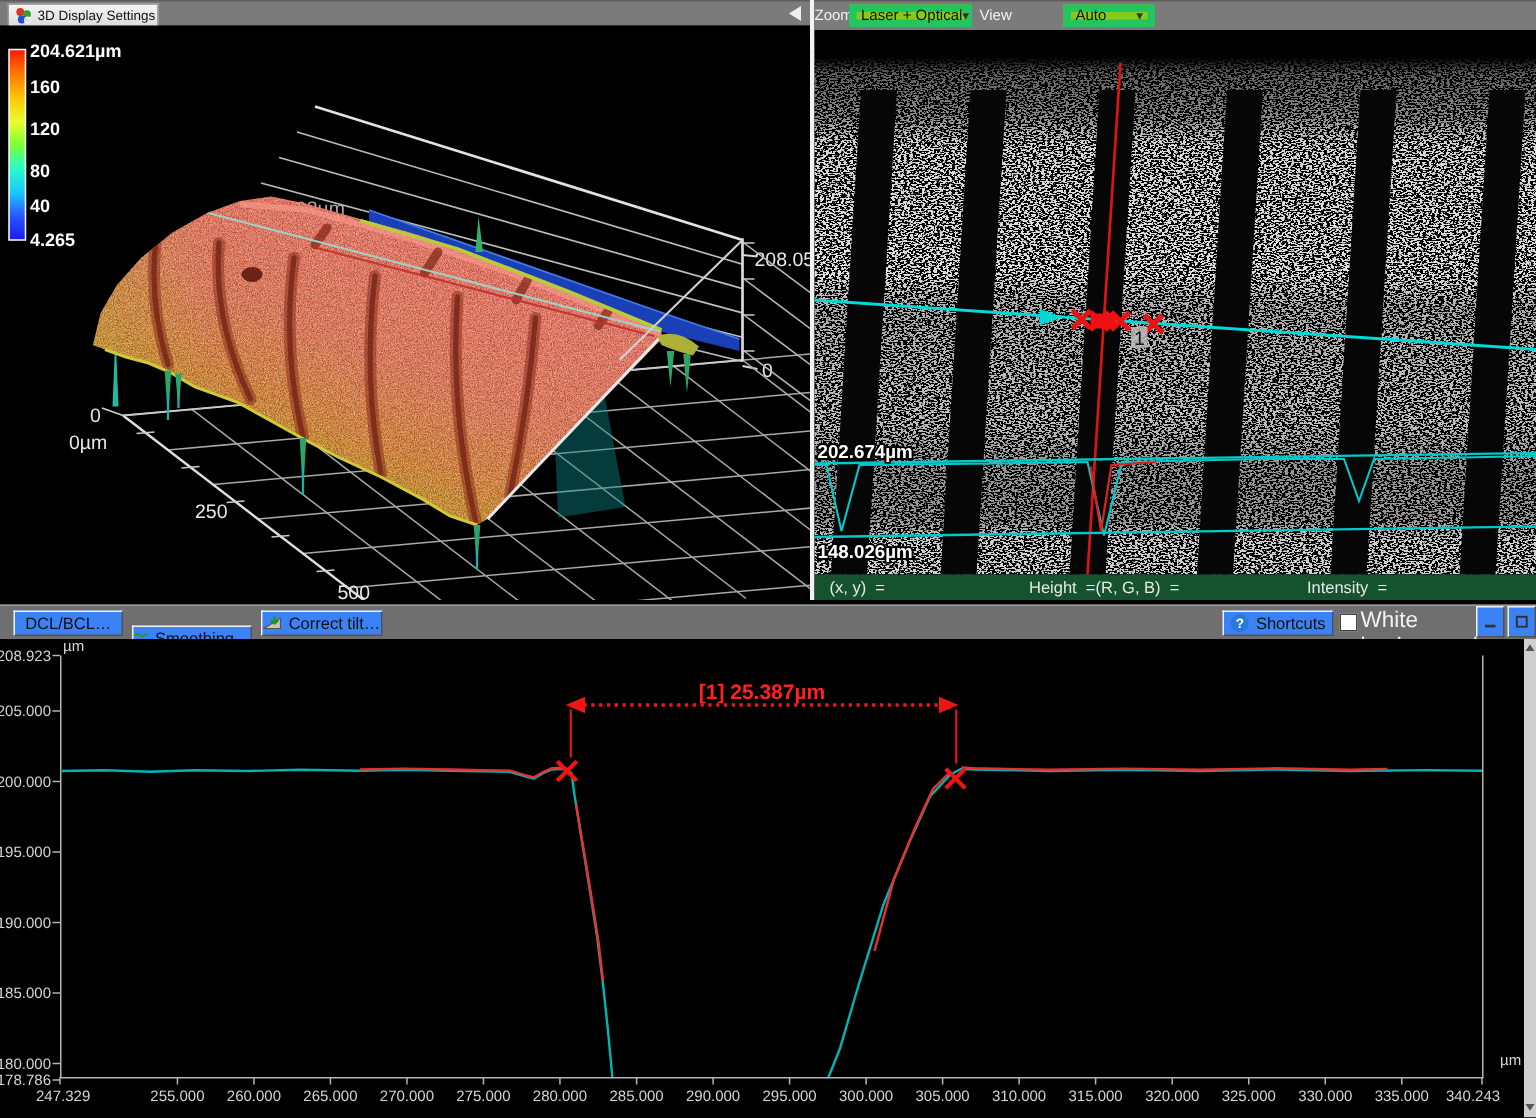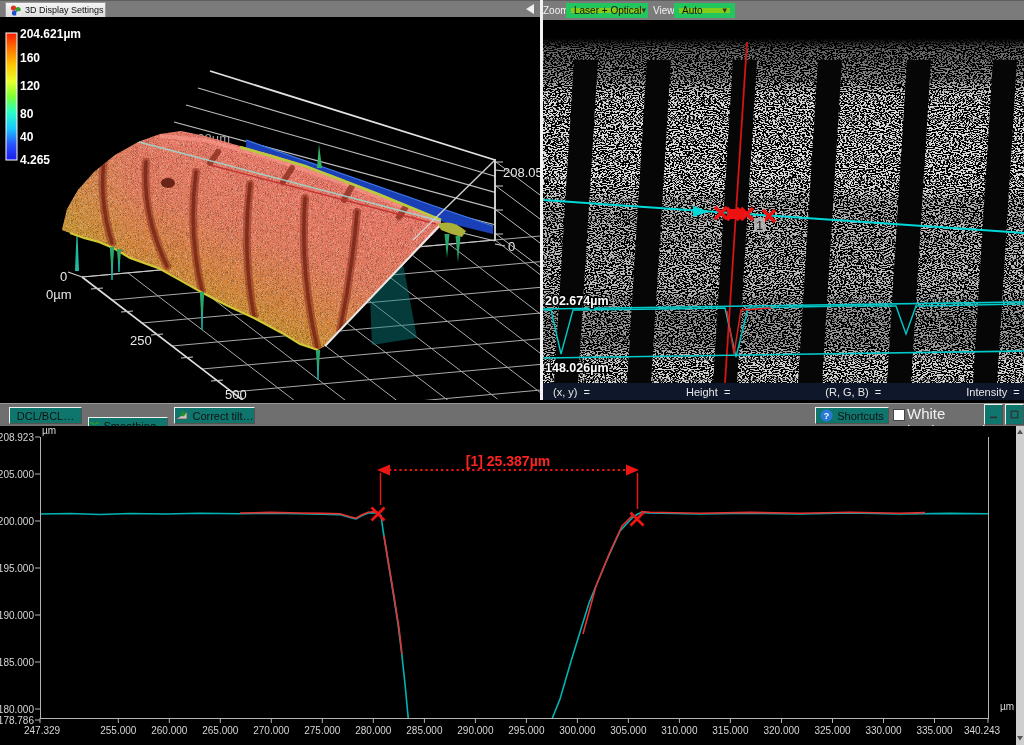--- a/index.html
+++ b/index.html
@@ -1,18 +1,18 @@
 <!DOCTYPE html>
 <html><head><meta charset="utf-8"><style>
 *{margin:0;padding:0;box-sizing:border-box}
 html,body{width:1024px;height:745px;background:#000;font-family:"Liberation Sans",sans-serif;overflow:hidden}
 .abs{position:absolute}
 #root{position:relative;width:876px;height:745px}
 .bar{background:#7b7b7b}
-.btn{background:#0f766e;border:1px solid #8a8a8a;border-top-color:#f2f1ee;border-left-color:#f2f1ee;
+.btn{background:#3b82f6;border:1px solid #8a8a8a;border-top-color:#f2f1ee;border-left-color:#f2f1ee;
      border-right-color:#55524e;border-bottom-color:#55524e;font-size:11px;color:#111;
      display:flex;align-items:center;justify-content:center;gap:4px}
 .dd{background:#84cc16;border:5px solid #22c55e;font-size:10px;color:#111;display:flex;align-items:center;padding:0 3px;white-space:nowrap}
 .dd .arr{margin-left:auto;font-size:9px;color:#333}
 </style></head><body>
 <div id="root">
     <div class="abs bar" style="left:0;top:0;width:540px;height:17px;border-top:1px solid #5e5e5e"></div>
     <div class="abs" style="left:5px;top:2px;width:101px;height:15px;background:linear-gradient(#f5f5f5,#dcdcdc);border:1px solid #9a9a9a;border-bottom:none;display:flex;align-items:center;font-size:9px;color:#111;padding-left:3px;white-space:nowrap;overflow:hidden"><svg width="13" height="13" viewBox="0 0 13 13" style="margin-right:3px;flex:0 0 13px">
         <circle cx="4.5" cy="4" r="2.6" fill="#e03020"></circle>
         <circle cx="9" cy="5.5" r="2.6" fill="#30a030"></circle>
@@ -168,21 +168,21 @@
       <text x="20" y="73" font-size="12" font-weight="bold" fill="#fff">120</text>
       <text x="20" y="101" font-size="12" font-weight="bold" fill="#fff">80</text>
       <text x="20" y="124" font-size="12" font-weight="bold" fill="#fff">40</text>
       <text x="20" y="147" font-size="12" font-weight="bold" fill="#fff">4.265</text>
     </svg>
     <div class="abs" style="left:540px;top:0;width:3px;height:400px;background:#f2f2f2"></div>
     <div class="abs bar" style="left:543px;top:0;width:481px;height:20px;border-top:1px solid #5e5e5e"></div>
     <div class="abs" style="left:543px;top:4.5px;font-size:10px;color:#f2f2f2">Zoom</div>
     <div class="abs dd" style="left:566px;top:2.5px;width:82px;height:15px">Laser + Optical<span class="arr">▾</span></div>
     <div class="abs" style="left:653px;top:4.5px;font-size:10px;color:#f2f2f2">View</div>
-    <div class="abs dd" style="left:674px;top:2.5px;width:61px;height:15px">Auto<span class="arr">▾</span></div>
+    <div class="abs dd" style="left:709px;top:2.5px;width:61px;height:15px">Auto<span class="arr">▾</span></div>
     <svg width="481" height="363" viewBox="0 0 481 363" style="position:absolute;left:543px;top:20px">
       <defs>
         <filter id="spk" x="0%" y="0%" width="100%" height="100%">
           <feTurbulence type="fractalNoise" baseFrequency="0.5 0.95" numOctaves="2" seed="5" result="t"></feTurbulence>
           <feColorMatrix in="t" type="matrix" values="0 0 0 0 0.87 0 0 0 0 0.87 0 0 0 0 0.87 22 0 0 0 -10.6" result="a"></feColorMatrix>
           <feComposite in="a" in2="SourceAlpha" operator="in"></feComposite>
         </filter>
         <linearGradient id="bands" x1="0" y1="0" x2="0" y2="1">
           <stop offset="0" stop-color="rgba(0,0,0,1)"></stop>
           <stop offset="0.05" stop-color="rgba(0,0,0,1)"></stop>
@@ -218,24 +218,24 @@
       <rect x="184" y="189" width="17" height="10" fill="#ee1111"></rect>
       <rect x="211" y="198" width="11" height="14" fill="#bdbdbd" opacity="0.85"></rect>
       <text x="213" y="210" font-size="13" fill="#151515">1</text>
       <line x1="0" y1="289" x2="481" y2="282" stroke="#00c9c9" stroke-width="1.6"></line>
       <line x1="0" y1="338" x2="481" y2="331" stroke="#00c9c9" stroke-width="1.6"></line>
       <polyline points="0,290 8,290 18,334 30,290 120,289 182,288 193,337 205,288 300,286 353,286 363,314 373,286 430,285 481,284" fill="none" stroke="#00c9c9" stroke-width="1.4"></polyline>
       <polyline points="184,291 191,334 198,290 228,288" fill="none" stroke="#dd2020" stroke-width="1.5"></polyline>
       <text x="2" y="285" font-size="12.5" fill="#fff" stroke="#000" stroke-width="2.5" paint-order="stroke" font-weight="bold">202.674µm</text>
       <text x="2" y="352" font-size="12.5" fill="#fff" stroke="#000" stroke-width="2.5" paint-order="stroke" font-weight="bold">148.026µm</text>
     </svg>
-    <div class="abs" style="left:543px;top:383px;width:481px;height:17px;background:#0f172a;color:#e8e8e8;font-size:11px;display:flex;align-items:center">
+    <div class="abs" style="left:543px;top:383px;width:481px;height:17px;background:#14532d;color:#e8e8e8;font-size:11px;display:flex;align-items:center">
       <span style="margin-left:10px">(x, y)&nbsp;&nbsp;=</span>
       <span style="margin-left:96px">Height&nbsp;&nbsp;=</span>
-      <span style="margin-left:95px">(R, G, B)&nbsp;&nbsp;=</span>
+      <span style="">(R, G, B)&nbsp;&nbsp;=</span>
       <span style="margin-left:85px">Intensity&nbsp;&nbsp;=</span>
     </div>
     <div class="abs" style="left:0;top:403px;width:1024px;height:23px;background:#6f6f6f;border-top:1px solid #989898"></div>
     <div class="abs btn" style="left:9px;top:407px;width:73px;height:17px">DCL/BCL…</div>
     <div class="abs btn" style="left:88px;top:417px;width:80px;height:17px"><svg width="13" height="11" viewBox="0 0 13 11">
         <path d="M1,3 Q3,1 5,3 T9,3 T13,3" fill="none" stroke="#2a9a2a" stroke-width="1.6"></path>
         <path d="M1,8 Q3,6 5,8 T9,8 T13,8" fill="none" stroke="#2a9a2a" stroke-width="1.6"></path>
       </svg>Smoothing…</div>
     <div class="abs btn" style="left:174px;top:407px;width:81px;height:17px"><svg width="13" height="11" viewBox="0 0 13 11">
         <path d="M1,9 L12,2 L12,9 Z" fill="#c8c4be" stroke="#555" stroke-width="0.8"></path>

